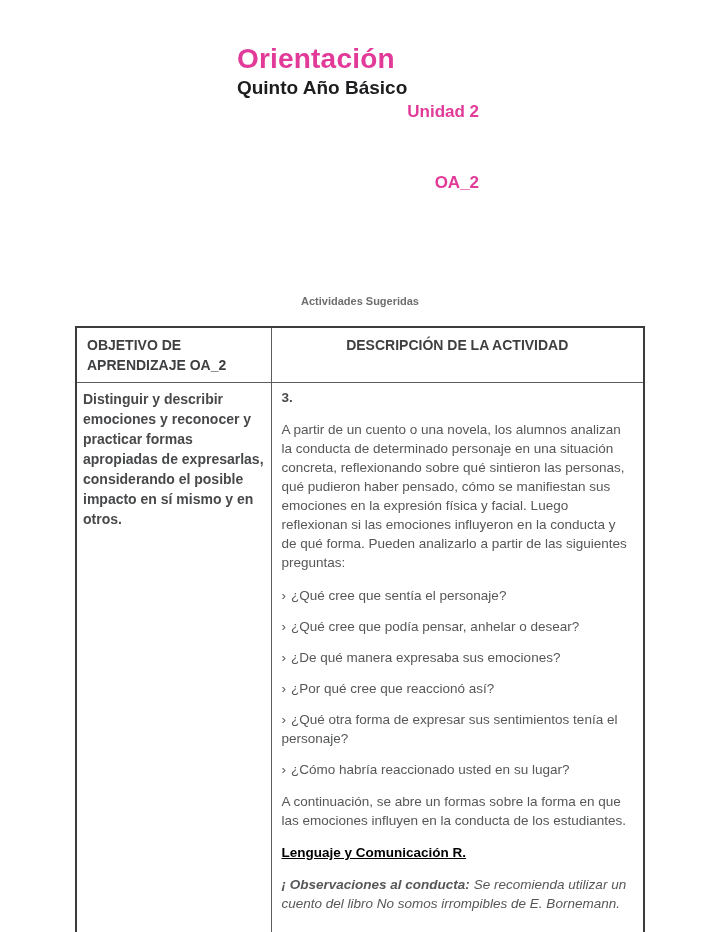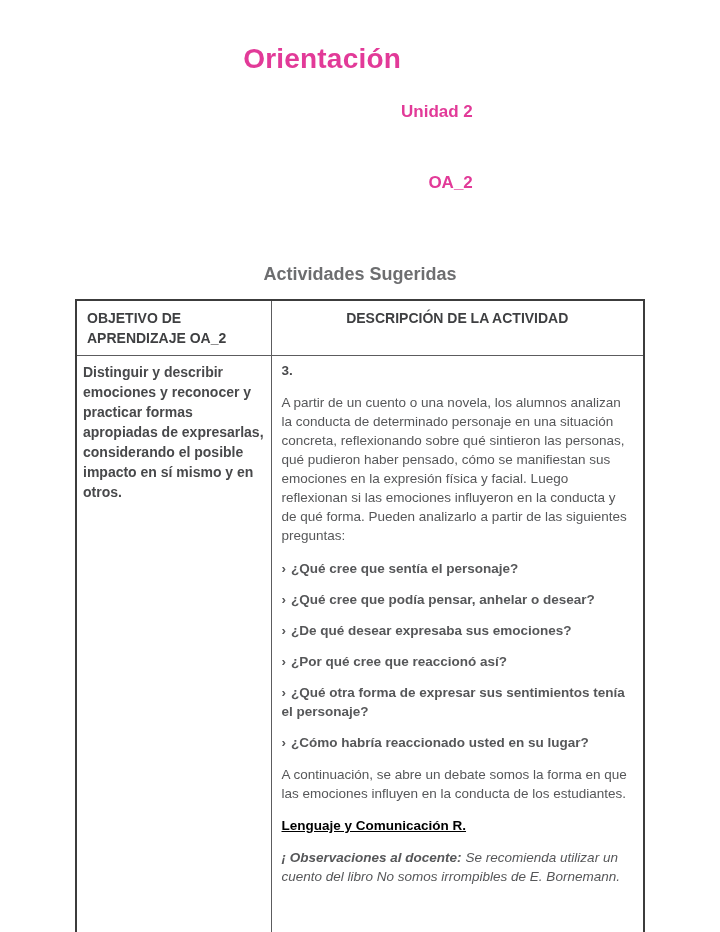--- a/index.html
+++ b/index.html
@@ -45,23 +45,23 @@
   .unit-label, .oa-label {
     font-size: 17px;
     font-weight: bold;
     line-height: 24px;
     color: #e23a98;
     margin-top: 47px;
   }
 
   
   .section-title {
-    margin-top: 68px;
+    margin-top: 95px;
     text-align: center;
-    font-size: 18px;
+    font-size: 11px;
     font-weight: bold;
     color: #6d6e70;
     line-height: 22px;
   }
 
   
   .activity-table {
     margin: 14px 0 8px 75px;
     width: 568px;
     border-collapse: collapse;
@@ -107,21 +107,20 @@
     font-weight: bold;
     color: #48494b;
     margin-bottom: 9px;
   }
   .description-cell p { margin: 0 0 13px 0; }
   .intro-paragraph { margin-bottom: 14px !important; }
 
   .questions {
     list-style: none;
     margin: 0 0 13px 0;
-    font-weight: bold;
   }
   .questions li {
     margin-bottom: 12px;
   }
   .questions li:last-child { margin-bottom: 13px; }
   .bullet { margin-right: 5px; }
 
   .subject-ref {
     font-weight: bold;
     color: #000000;
@@ -132,20 +131,21 @@
   .obs-label { font-weight: bold; margin-right: 4px; }
 </style>
 </head>
 <body>
 
 <div class="page">
 
   <div class="doc-header">
     <div class="header-left">
       <div class="subject-title">Orientación</div>
+      <div class="grade-subtitle">Quinto Año Básico</div>
     </div>
     <div class="header-right">
       <div class="unit-label">Unidad 2</div>
       <div class="oa-label">OA_2</div>
     </div>
   </div>
 
   <div class="section-title">Actividades Sugeridas</div>
 
   <table class="activity-table">
@@ -161,28 +161,28 @@
     </thead>
     <tbody>
       <tr>
         <td class="objective-cell">Distinguir y describir emociones y reconocer y practicar formas apropiadas de expresarlas, considerando el posible impacto en sí mismo y en otros.</td>
         <td class="description-cell">
           <p class="activity-number">3.</p>
           <p class="intro-paragraph">A partir de un cuento o una novela, los alumnos analizan la conducta de determinado personaje en una situación concreta, reflexionando sobre qué sintieron las personas, qué pudieron haber pensado, cómo se manifiestan sus emociones en la expresión física y facial. Luego reflexionan si las emociones influyeron en la conducta y de qué forma. Pueden analizarlo a partir de las siguientes preguntas:</p>
           <ul class="questions">
             <li><span class="bullet">›</span><span>¿Qué cree que sentía el personaje?</span></li>
             <li><span class="bullet">›</span><span>¿Qué cree que podía pensar, anhelar o desear?</span></li>
-            <li><span class="bullet">›</span><span>¿De qué desear expresaba sus emociones?</span></li>
+            <li><span class="bullet">›</span><span>¿De qué manera expresaba sus emociones?</span></li>
             <li><span class="bullet">›</span><span>¿Por qué cree que reaccionó así?</span></li>
             <li><span class="bullet">›</span><span>¿Qué otra forma de expresar sus sentimientos tenía el personaje?</span></li>
             <li><span class="bullet">›</span><span>¿Cómo habría reaccionado usted en su lugar?</span></li>
           </ul>
-          <p>A continuación, se abre un debate somos la forma en que las emociones influyen en la conducta de los estudiantes.</p>
+          <p>A continuación, se abre un formas sobre la forma en que las emociones influyen en la conducta de los estudiantes.</p>
           <p class="subject-ref">Lenguaje y Comunicación R.</p>
           <p class="observations">
-            <span class="obs-label">¡ Observaciones al docente:</span><span>Se recomienda utilizar un cuento del libro No somos irrompibles de E. Bornemann.</span>
+            <span class="obs-label">¡ Observaciones al conducta:</span><span>Se recomienda utilizar un cuento del libro No somos irrompibles de E. Bornemann.</span>
           </p>
         </td>
       </tr>
     </tbody>
   </table>
 
 </div>
 
 </body></html>

